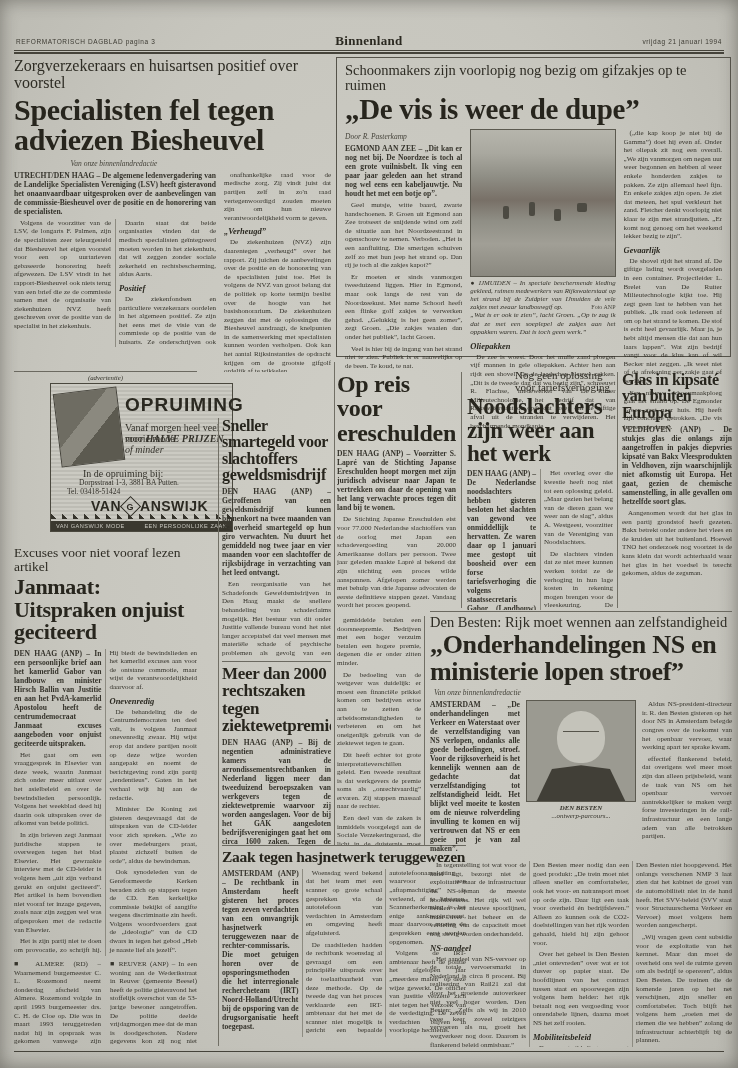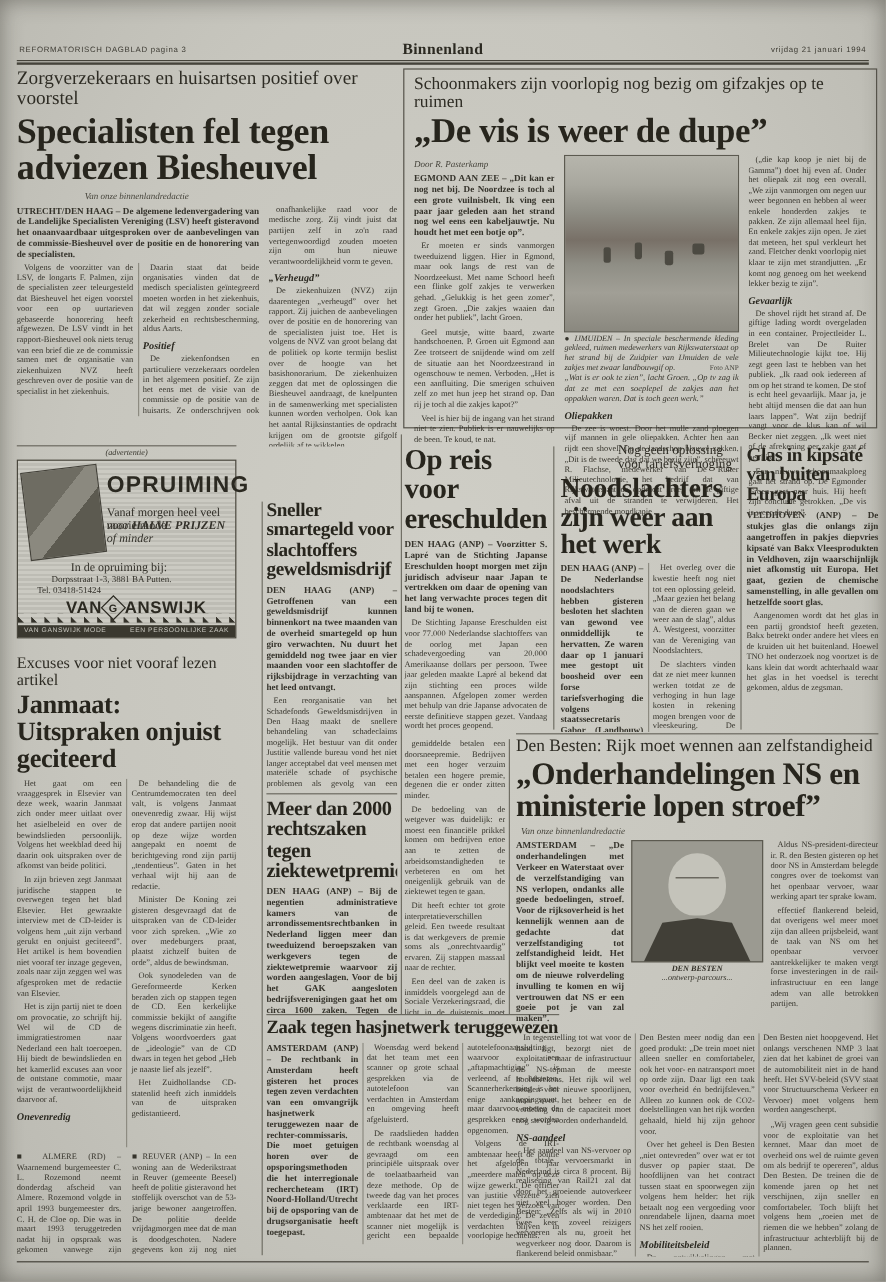--- a/index.html
+++ b/index.html
@@ -24,21 +24,21 @@
   p.para.ital{font-style:italic;text-indent:0;}
   p.subhead{font-weight:bold;font-style:italic;font-size:8.5px;margin:4px 0 2px 0;color:#2b2921;}
   .cols2{column-count:2;column-gap:8px;column-rule:1px solid #8d8b81;}
   .cols3{column-count:3;column-gap:7px;column-rule:1px solid #8d8b81;}
   .clip{overflow:hidden;}
   .photo{background:linear-gradient(180deg,#b6b5ac 0%,#a9a89f 16%,#8f8e85 32%,#787067 48%,#8f8e85 62%,#a19f96 78%,#8a887f 100%);position:relative;border:1px solid #5c5a50;}
   .fig{position:absolute;background:#4c4a42;border-radius:2px;}
   .caption{font-size:6.8px;line-height:8px;font-style:italic;color:#34322a;margin-top:2px;text-align:justify;}
   .credit{font-style:normal;font-size:6px;color:#4a4840;float:right;}
   
-  .adbox{border:1px solid #4a483e;background:repeating-linear-gradient(180deg,#cbcac2 0 2px,#bdbcb4 2px 4px);}
+  .adbox{border:1px solid #4a483e;background:repeating-linear-gradient(180deg,#cbcac2 0 2px,#bdbcb4 2px 4px);margin-left:36px;}
   .ad-title{font-family:"Liberation Sans", sans-serif;font-weight:bold;font-size:19px;letter-spacing:1px;color:#2b2921;}
   .ad-line{font-size:10px;color:#33312a;}
   .ad-addr{font-size:7.5px;color:#33312a;}
   .ad-logo{font-family:"Liberation Sans", sans-serif;font-weight:bold;font-size:14px;letter-spacing:.5px;color:#2b2921;display:flex;align-items:center;gap:2px;}
   .diam{display:inline-flex;align-items:center;justify-content:center;width:13px;height:13px;border:1.5px solid #2b2921;transform:rotate(45deg);font-size:9px;}
   .diam span{transform:rotate(-45deg);}
   .zigzag{height:8px;background:conic-gradient(from -135deg at 50% 100%, #35332b 90deg, rgba(0,0,0,0) 90deg);background-size:11px 8px;background-repeat:repeat-x;}
   .ad-footer{background:#3a382f;color:#c9c8c0;font-family:"Liberation Sans", sans-serif;font-size:5.6px;letter-spacing:.5px;display:flex;justify-content:space-between;padding:2px 5px;}
   .portrait{position:relative;background:#9b9a91;border:1px solid #5c5a50;overflow:hidden;}
   .portrait .face{position:absolute;left:28%;top:10%;width:44%;height:52%;background:#c4c3ba;border-radius:50% 50% 46% 46%;}
@@ -80,22 +80,22 @@
   </div>
 
   <div class="abs" style="left:336px;top:57px;width:395px;height:300px;border:1px solid #55534a;padding:5px 8px;box-sizing:border-box;">
     <div class="kicker" style="font-size:14.5px;">Schoonmakers zijn voorlopig nog bezig om gifzakjes op te ruimen</div>
     <div class="headline" style="font-size:29px;margin:2px 0 4px 0;">„De vis is weer de dupe”</div>
     <div style="display:flex;gap:8px;">
       <div style="width:118px;" class="clip">
         <div class="byline" style="text-align:left;">Door R. Pasterkamp</div>
         <p class="para lead">EGMOND AAN ZEE – „Dit kan er nog net bij. De Noordzee is toch al een grote vuilnisbelt. Ik ving een paar jaar geleden aan het strand nog wel eens een kabeljauwtje. Nu houdt het met een botje op”.</p>
         <div>
+            <p class="para">Geel mutsje, witte baard, zwarte handschoenen. P. Groen uit Egmond aan Zee trotseert de snijdende wind om zelf de situatie aan het Noordzeestrand in ogenschouw te nemen. Verboden. „Het is een aanfluiting. Die smerigen schuiven zelf zo met hun jeep het strand op. Dan rij je toch al die zakjes kapot?”</p>
             <p class="para">Er moeten er sinds vanmorgen tweeduizend liggen. Hier in Egmond, maar ook langs de rest van de Noordzeekust. Met name Schoorl heeft een flinke golf zakjes te verwerken gehad. „Gelukkig is het geen zomer”, zegt Groen. „Die zakjes waaien dan onder het publiek”, lacht Groen.</p>
-            <p class="para">Geel mutsje, witte baard, zwarte handschoenen. P. Groen uit Egmond aan Zee trotseert de snijdende wind om zelf de situatie aan het Noordzeestrand in ogenschouw te nemen. Verboden. „Het is een aanfluiting. Die smerigen schuiven zelf zo met hun jeep het strand op. Dan rij je toch al die zakjes kapot?”</p>
             <p class="para">Veel is hier bij de ingang van het strand niet te zien. Publiek is er nauwelijks op de been. Te koud, te nat.</p>
           </div>
       </div>
       <div style="width:146px;" class="clip">
         <div class="photo" style="height:146px;">
           <div class="fig" style="left:22%;top:52%;width:6px;height:13px;"></div>
           <div class="fig" style="left:40%;top:49%;width:6px;height:14px;"></div>
           <div class="fig" style="left:58%;top:54%;width:7px;height:12px;"></div>
           <div class="fig" style="left:74%;top:50%;width:10px;height:9px;"></div>
         </div>
@@ -142,41 +142,42 @@
       </div>
   </div>
 
   <div class="abs hr" style="left:14px;top:371px;width:183px;background:#6b6960;"></div>
   <div class="abs" style="left:14px;top:374px;width:183px;text-align:center;font-size:6.8px;font-style:italic;">(advertentie)</div>
   <div class="abs adbox" style="left:14px;top:383px;width:183px;height:149px;box-sizing:border-box;">
     <div class="abs adphoto" style="left:6px;top:6px;width:62px;height:72px;"></div>
     <div class="abs ad-title" style="left:74px;top:10px;">OPRUIMING</div>
     <div class="abs ad-line" style="left:74px;top:38px;width:104px;">Vanaf morgen heel veel mooie mode</div>
     <div class="abs ad-line" style="left:74px;top:49px;width:104px;font-style:italic;"><span>voor </span><b>HALVE PRIJZEN</b><span> of minder</span></div>
-    <div class="abs ad-line" style="left:44px;top:84px;">In de opruiming bij:</div>
+    <div class="abs ad-line" style="left:32px;top:84px;">In de opruiming bij:</div>
     <div class="abs ad-addr" style="left:28px;top:94px;">Dorpsstraat 1-3, 3881 BA Putten.</div>
     <div class="abs ad-addr" style="left:16px;top:103px;">Tel. 03418-51424</div>
     <div class="abs ad-logo" style="left:40px;top:114px;">
       <span>VAN</span>
       <span class="diam">
           <span>G</span>
         </span>
       <span>ANSWIJK</span>
     </div>
     <div class="abs zigzag" style="left:0;right:0;bottom:12px;"></div>
     <div class="abs ad-footer" style="left:0;right:0;bottom:0;">
       <span>VAN GANSWIJK MODE</span>
       <span>EEN PERSOONLIJKE ZAAK</span>
     </div>
   </div>
 
   <div class="abs clip" style="left:14px;top:546px;width:183px;height:410px;">
     <div class="kicker" style="font-size:13.5px;">Excuses voor niet vooraf lezen artikel</div>
     <div class="headline" style="font-size:22px;margin:2px 0 5px 0;">Janmaat: Uitspraken onjuist geciteerd</div>
     <div class="cols2 clip" style="height:338px;">
+        <p class="para lead">DEN HAAG (ANP) – In een persoonlijke brief aan het kamerlid Gabor van landbouw en minister Hirsch Ballin van Justitie en aan het PvdA-kamerlid Apostolou heeft de centrumdemocraat Janmaat excuses aangeboden voor onjuist geciteerde uitspraken.</p>
         <p class="para">Het gaat om een vraaggesprek in Elsevier van deze week, waarin Janmaat zich onder meer uitlaat over het asielbeleid en over de bewindslieden persoonlijk. Volgens het weekblad deed hij daarin ook uitspraken over de afkomst van beide politici.</p>
         <p class="para">In zijn brieven zegt Janmaat juridische stappen te overwegen tegen het blad Elsevier. Het gewraakte interview met de CD-leider is volgens hem „uit zijn verband gerukt en onjuist geciteerd”. Het artikel is hem bovendien niet vooraf ter inzage gegeven, zoals naar zijn zeggen wel was afgesproken met de redactie van Elsevier.</p>
         <p class="para">Het is zijn partij niet te doen om provocatie, zo schrijft hij. Wel wil de CD de immigratiestromen naar Nederland een halt toeroepen. Hij biedt de bewindslieden en het kamerlid excuses aan voor de ontstane commotie, maar wijst de verantwoordelijkheid daarvoor af.</p>
         <p class="subhead">Onevenredig</p>
         <p class="para">De behandeling die de Centrumdemocraten ten deel valt, is volgens Janmaat onevenredig zwaar. Hij wijst erop dat andere partijen nooit op deze wijze worden aangepakt en noemt de berichtgeving rond zijn partij „tendentieus”. Gaten in het verhaal wijt hij aan de redactie.</p>
         <p class="para">Minister De Koning zei gisteren desgevraagd dat de uitspraken van de CD-leider voor zich spreken. „Wie zo over medeburgers praat, plaatst zichzelf buiten de orde”, aldus de bewindsman.</p>
         <p class="para">Ook synodeleden van de Gereformeerde Kerken beraden zich op stappen tegen de CD. Een kerkelijke commissie bekijkt of aangifte wegens discriminatie zin heeft. Volgens woordvoerders gaat de „ideologie” van de CD dwars in tegen het gebod „Heb je naaste lief als jezelf”.</p>
         <p class="para">Het Zuidhollandse CD-statenlid heeft zich inmiddels van de uitspraken gedistantieerd.</p>
       </div>
   </div>

